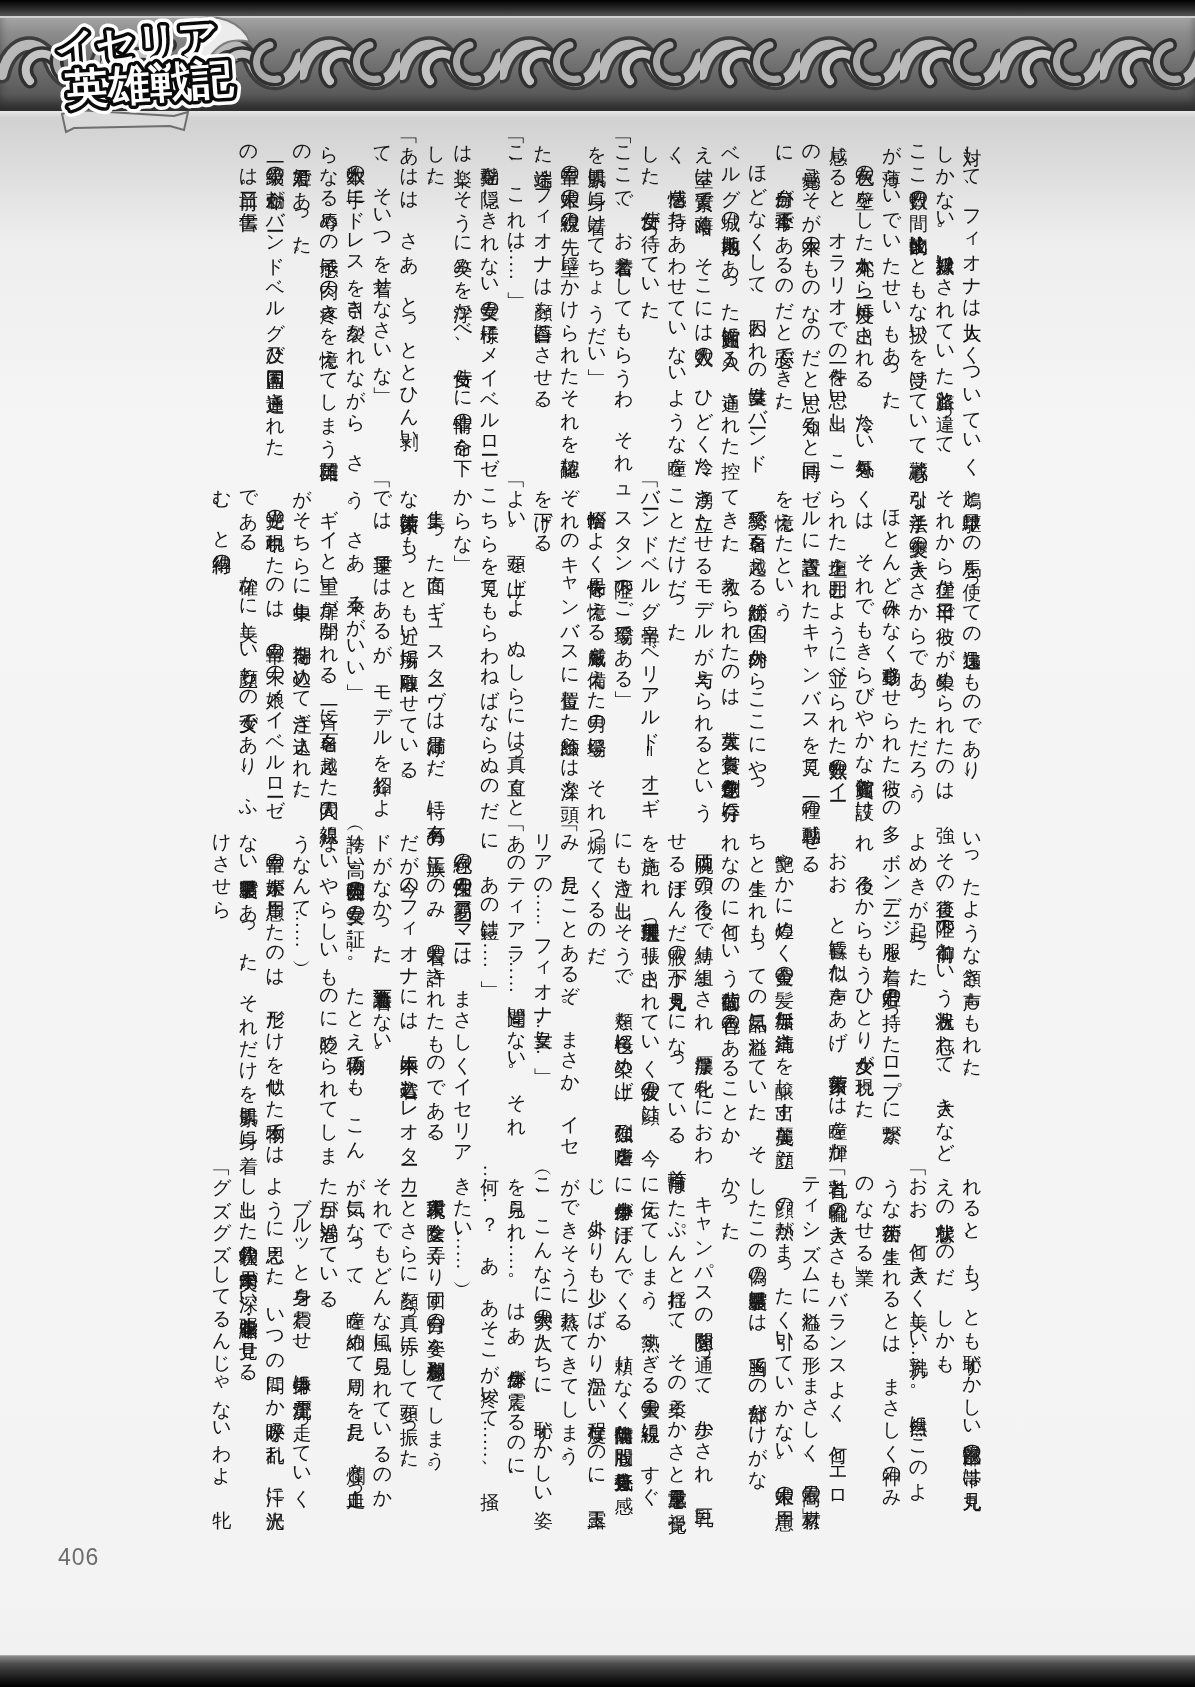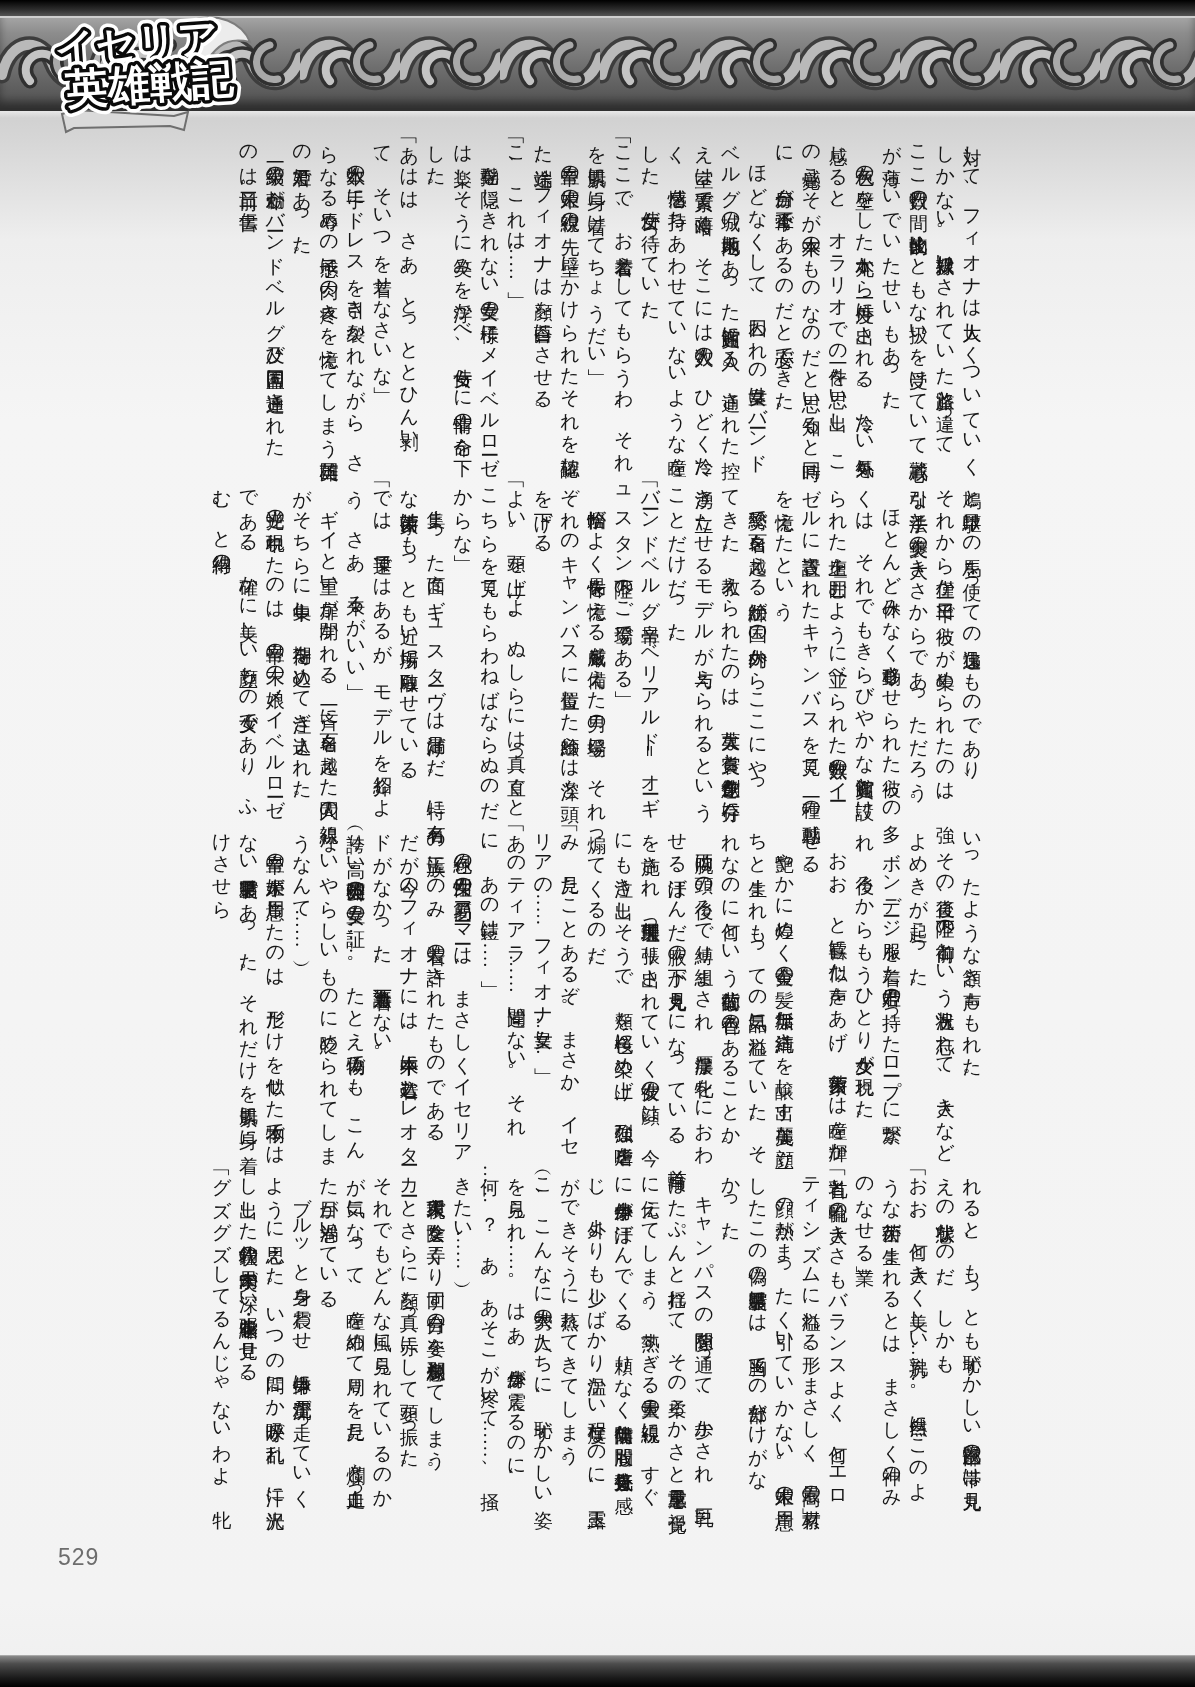--- a/index.html
+++ b/index.html
@@ -221,16 +221,16 @@
         <p>「乳首と乳輪の大きさもバランスよく、何とエロティシズムに溢れる形。まさしく、最高の素材」</p>
         <p>　顔の熱がまったく引いていかない。末姫の用意したこの偽の精霊装甲には、胸当ての部分だけがなかった。</p>
         <p>　キャンパスの隙間を通って、歩かされ、巨乳はたぷんと揺れて、その柔らかさと重量感を視覚に伝えてしまう。熱すぎる大量の視線に、すぐに身体中が汗ばんでくる。頼りなく無防備な股間も直接外気を感じ、外よりも少しばかり温かい程度なのに、露玉ができそうに蒸れてきてしまう。</p>
         <p>（こ、こんなに大勢の人たちに、恥ずかしい姿を見られ……。はあ、身体が震えるのに、何……？　あ、あそこが疼いて……、掻きたい……）</p>
         <p>　衆人環視で女陰を弄くり回す自分の姿を刹那想像してしまう。カーとさらに顔を真っ赤にして頭を振った。それでもどんな風に見られているのかが気になって、瞳を細めて周りを見た。爛々と血走った目が渦巻いている。</p>
         <p>　ブルッと身を震わせ、身体中に電流が走っていくように思えた。いつの間にか呼吸が乱れ、汗に光沢し出した釣鐘状の肉果実が深い膨張・収縮を見せる。</p>
         <p>「グズグズしてるんじゃないわよ、牝</p>
       </div>
   </div>
 
-  <div class="page-number">529</div>
+  <div class="page-number">406</div>
   <div class="footer-bar"></div>
 
 </div>
 
 </body></html>

